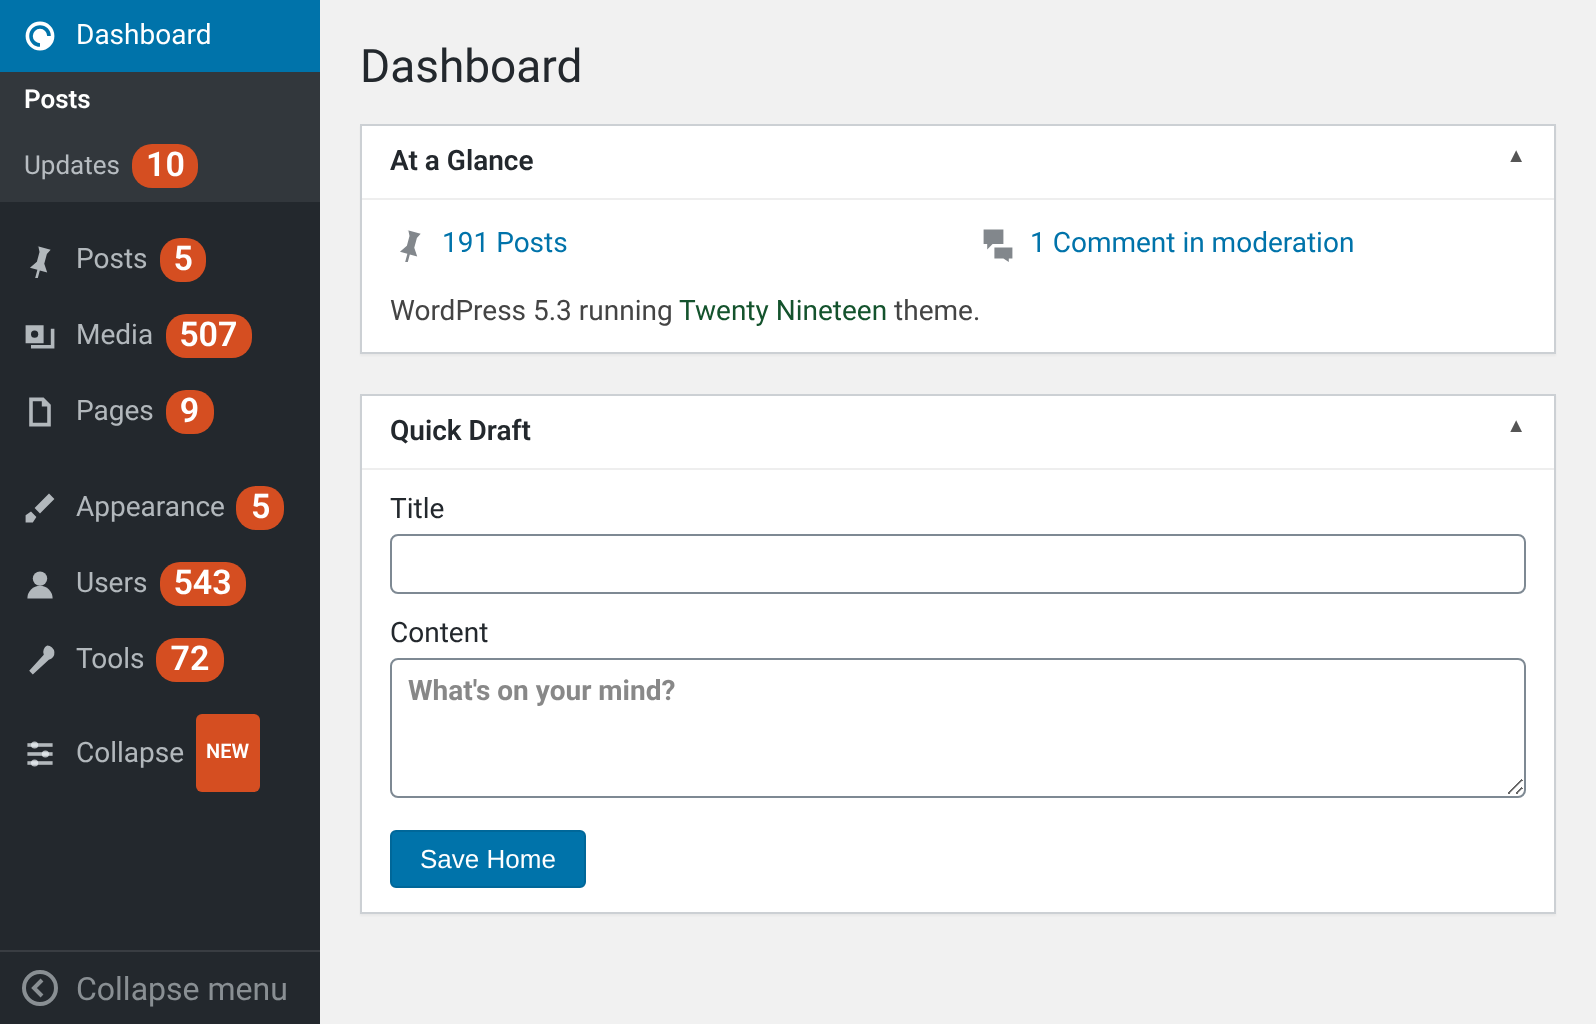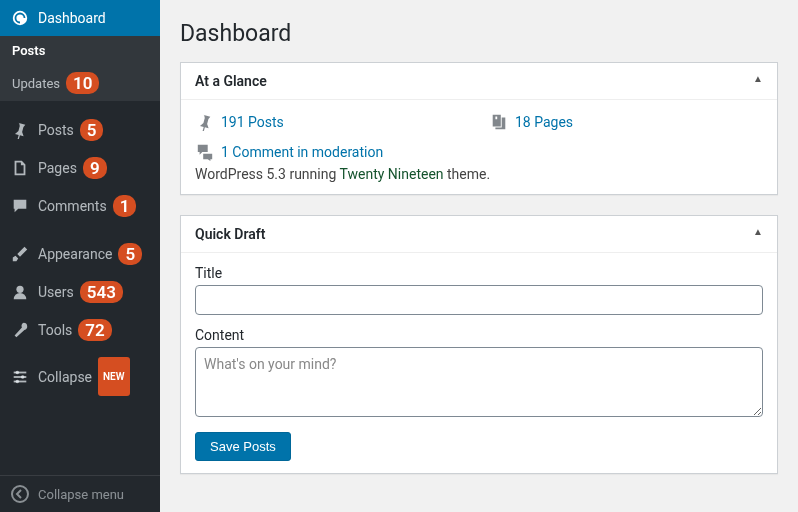--- a/index.html
+++ b/index.html
@@ -9,38 +9,38 @@
 .nav-item.active { background: #0073aa; color: #fff; }
 .nav-item.active::after { content: ''; position: absolute; right: -8px; top: 50%; transform: translateY(-50%); border: 8px solid transparent; border-right-color: #f1f1f1; }
 .nav-item .icon { width: 20px; height: 20px; margin-right: 8px; display: inline-flex; align-items: center; justify-content: center; }
 .nav-item .icon svg { width: 18px; height: 18px; fill: currentColor; }
 .sub-nav { background: #32373c; }
 .sub-item { padding: 7px 12px; color: rgba(240,245,250,0.7); font-size: 13px; display: flex; align-items: center; cursor: pointer; }
 .sub-item.current { color: #fff; font-weight: 600; }
 .badge { background: #d54e21; color: #fff; border-radius: 10px; padding: 1px 7px; font-size: 17px; margin-left: 6px; font-weight: 600; }
 .badge.new { background: #d54e21; border-radius: 3px; padding: 14px 5px; font-size: 10px; }
 .separator { height: 10px; }
-.collapse { margin-top: auto; border-top: 1px solid rgba(255,255,255,0.1); padding: 8px 10px; color: rgba(240,245,250,0.5); display: flex; align-items: center; cursor: pointer; font-size: 13px; }
+.collapse { margin-top: auto; border-top: 1px solid rgba(255,255,255,0.1); padding: 8px 10px; color: rgba(240,245,250,0.5); display: flex; align-items: center; cursor: pointer; font-size: 16px; }
 .collapse .icon { width: 20px; height: 20px; margin-right: 8px; display: inline-flex; align-items: center; justify-content: center; }
 .main { flex: 1; padding: 10px 20px 20px 20px; overflow-y: auto; }
 .page-title { font-size: 23px; font-weight: 400; color: #23282d; margin: 10px 0 15px 0; }
 .box { background: #fff; border: 1px solid #ccd0d4; box-shadow: 0 1px 1px rgba(0,0,0,0.04); margin-bottom: 20px; }
 .box-header { border-bottom: 1px solid #eee; padding: 10px 14px; display: flex; justify-content: space-between; align-items: flex-start; cursor: pointer; }
 .box-title { font-size: 14px; font-weight: 600; color: #23282d; }
 .toggle { font-size: 10px; color: #555; }
 .box-body { padding: 12px 14px; }
-.glance-grid { display: grid; grid-template-columns: 1fr 1fr; gap: 10px 20px; margin-bottom: 4px; }
+.glance-grid { display: grid; grid-template-columns: 1fr 1fr; gap: 10px 20px; margin-bottom: 16px; }
 .glance-item { display: flex; align-items: center; color: #0073aa; font-size: 14px; cursor: pointer; }
 .glance-item .gicon { width: 20px; height: 20px; margin-right: 6px; display: inline-flex; align-items: center; justify-content: center; }
 .glance-item .gicon svg { fill: #82878c; width: 18px; height: 18px; }
 .glance-footer { font-size: 14px; color: #444; }
 .glance-footer a { color: #14532d; text-decoration: none; cursor: pointer; }
 .form-label { display: block; font-size: 14px; color: #23282d; margin-bottom: 4px; }
 .form-input { width: 100%; border: 1px solid #7e8993; border-radius: 4px; padding: 6px 8px; font-size: 14px; background: #fff; margin-bottom: 12px; }
-.form-textarea { width: 100%; border: 1px solid #7e8993; border-radius: 4px; padding: 8px; font-size: 14px; background: #fff; height: 70px; resize: vertical; margin-bottom: 12px; font-family: inherit; color: #555; }
+.form-textarea { width: 100%; border: 1px solid #7e8993; border-radius: 4px; padding: 8px; font-size: 14px; background: #fff; height: 70px; resize: vertical; margin-bottom: 12px; font-family: inherit; color: #555; font-weight: bold; }
 .form-textarea::placeholder { color: #888; }
 .btn-primary { background: #0073aa; color: #fff; border: 1px solid #006799; border-radius: 3px; padding: 6px 14px; font-size: 13px; cursor: pointer; }
 </style>
 </head>
 <body>
 
 <div class="sidebar">
   <div class="nav-item active">
     <span class="icon">
         <svg viewBox="0 0 20 20">
@@ -65,34 +65,35 @@
         <svg viewBox="0 0 20 20">
           <path d="M12 2l6 6-3 1-4 4-1 5-3-3-4 4-1-1 4-4-3-3 5-1 4-4 1-3z" transform="rotate(-30 10 10)"></path>
         </svg>
       </span>
     <span>Posts</span>
     <span class="badge">5</span>
   </div>
   <div class="nav-item">
     <span class="icon">
         <svg viewBox="0 0 20 20">
+          <path d="M2 4h10v10H2zM5 15h11V6h2v11H5z"></path>
+          <circle cx="7" cy="9" r="2" fill="#23282d"></circle>
+        </svg>
+      </span>
+    <span>Media</span>
+    <span class="badge">507</span>
+  </div>
+  <div class="nav-item">
+    <span class="icon">
+        <svg viewBox="0 0 20 20">
           <path d="M4 2h8l4 4v12H4zM6 4v12h8V7h-3V4z"></path>
         </svg>
       </span>
     <span>Pages</span>
     <span class="badge">9</span>
-  </div>
-  <div class="nav-item">
-    <span class="icon">
-        <svg viewBox="0 0 20 20">
-          <path d="M3 3h14v10H8l-4 4v-4H3z"></path>
-        </svg>
-      </span>
-    <span>Comments</span>
-    <span class="badge">1</span>
   </div>
   <div class="separator"></div>
 
   <div class="nav-item">
     <span class="icon">
         <svg viewBox="0 0 20 20">
           <path d="M15 2l3 3-8 8-3-3zM5 12l3 3-2 3-4 0 0-4z"></path>
         </svg>
       </span>
     <span>Appearance</span>
@@ -157,28 +158,20 @@
           <span class="gicon">
               <svg viewBox="0 0 20 20">
                 <path d="M12 2l6 6-3 1-4 4-1 5-3-3-4 4-1-1 4-4-3-3 5-1 4-4 1-3z" transform="rotate(-30 10 10)"></path>
               </svg>
             </span>
           <span>191 Posts</span>
         </div>
         <div class="glance-item">
           <span class="gicon">
               <svg viewBox="0 0 20 20">
-                <path d="M3 2h9v13H3zM6 4v3h2V4zM13 5h4v13H6v-2h7z"></path>
-              </svg>
-            </span>
-          <span>18 Pages</span>
-        </div>
-        <div class="glance-item">
-          <span class="gicon">
-              <svg viewBox="0 0 20 20">
                 <path d="M2 2h11v8H7l-3 3v-3H2zM8 12h10v6h-2v2l-3-2H8z"></path>
               </svg>
             </span>
           <span>1 Comment in moderation</span>
         </div>
       </div>
       <div class="glance-footer">
         <span>WordPress 5.3 running </span><a>Twenty Nineteen</a><span> theme.</span>
       </div>
     </div>
@@ -187,16 +180,16 @@
   <div class="box">
     <div class="box-header">
       <span class="box-title">Quick Draft</span>
       <span class="toggle">▲</span>
     </div>
     <div class="box-body">
       <label class="form-label">Title</label>
       <input class="form-input" type="text" style="">
       <label class="form-label">Content</label>
       <textarea class="form-textarea" placeholder="What's on your mind?" style=""></textarea>
-      <button class="btn-primary">Save Posts</button>
+      <button class="btn-primary">Save Home</button>
     </div>
   </div>
 </div>
 
 </body></html>

